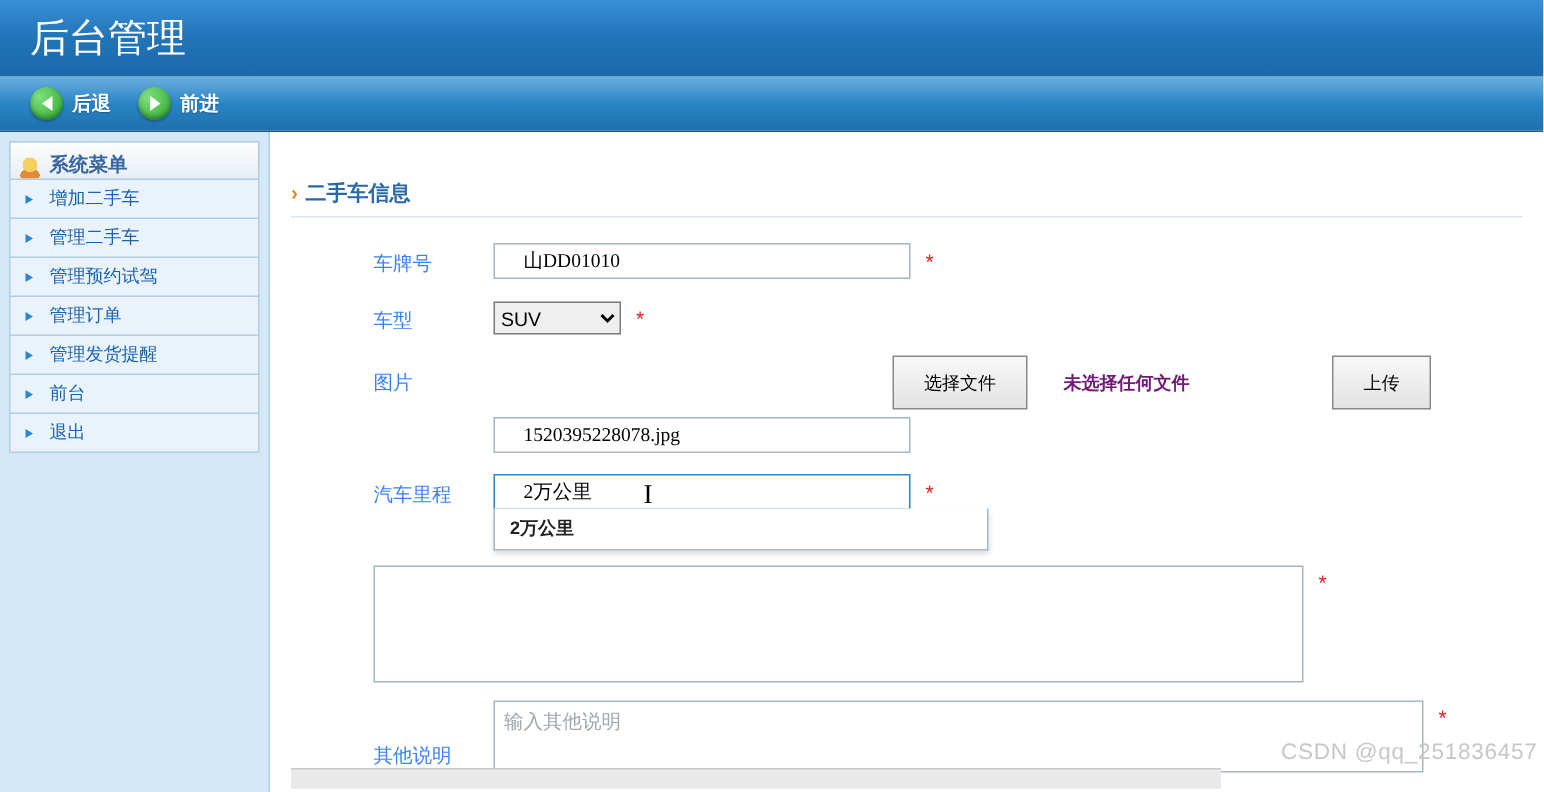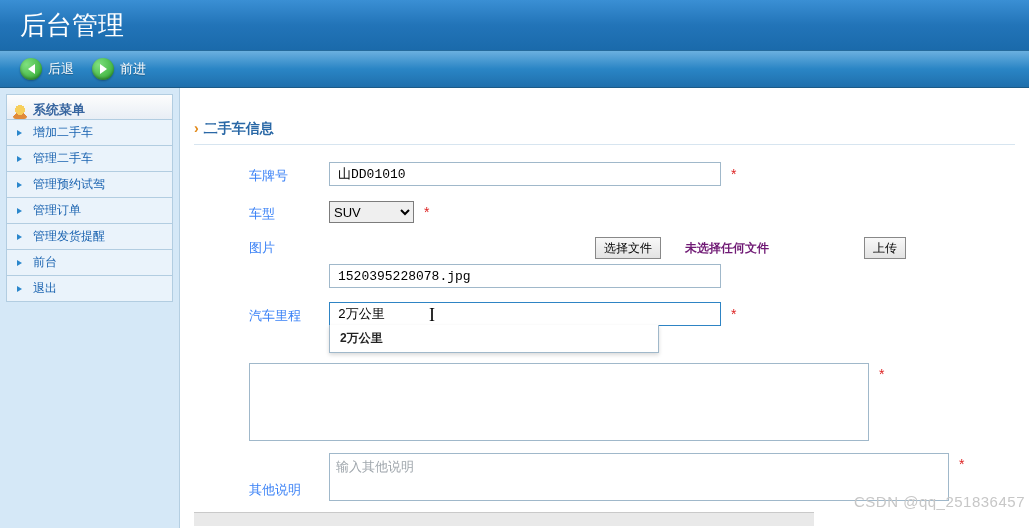--- a/index.html
+++ b/index.html
@@ -31,21 +31,21 @@
       border-top: 1px solid #256a9c;
       border-bottom: 1px solid #1b5a87;
     }
     .nav-btn {
       display: inline-flex;
       align-items: center;
       color: #fff;
       font-size: 13px;
       margin-right: 18px;
       cursor: pointer;
-      font-weight: normal;
+      font-weight: bold;
       text-shadow: 0 1px 1px rgba(0,0,0,0.3);
     }
     .circle-btn {
       width: 22px;
       height: 22px;
       border-radius: 50%;
       background: radial-gradient(circle at 30% 30%, #7fe07f, #2aa52a);
       display: inline-flex;
       align-items: center;
       justify-content: center;
@@ -176,46 +176,46 @@
     }
     .row-top { align-items: flex-start; }
     .label {
       width: 80px;
       text-align: left;
       color: #3b82f6;
       font-size: 13px;
       padding-top: 3px;
     }
     .txt-input {
-      width: 392px;
+      width: 278px;
       height: 24px;
       border: 1px solid #a0b8ca;
-      padding: 0 8px;
-      font-size: 13px;
-      font-family: Liberation Mono, monospace;
+      padding: 0 19px;
+      font-size: 13px;
+      font-family: Liberation Serif, serif;
       outline: none;
     }
     .sel {
       width: 85px;
       height: 22px;
       border: 1px solid #7c7c7c;
       font-size: 13px;
       background: #efefef;
     }
     .star { color: #d22; margin-left: 10px; font-size: 14px; }
     .file-area {
       display: flex;
       align-items: center;
       margin-left: 266px;
     }
     .btn {
       background: linear-gradient(to bottom,#f8f8f8,#e3e3e3);
       border: 1px solid #888;
-      height: 22px;
-      padding: 0 8px;
+      height: 36px;
+      padding: 0 20px;
       font-size: 12px;
       font-family: Liberation Serif, serif;
       cursor: pointer;
     }
     .file-status { margin-left: 24px; color: #701a75; font-weight: bold; }
     .upload-btn { margin-left: auto; }
 
     .textarea {
       width: 620px;
       min-height: 78px;

